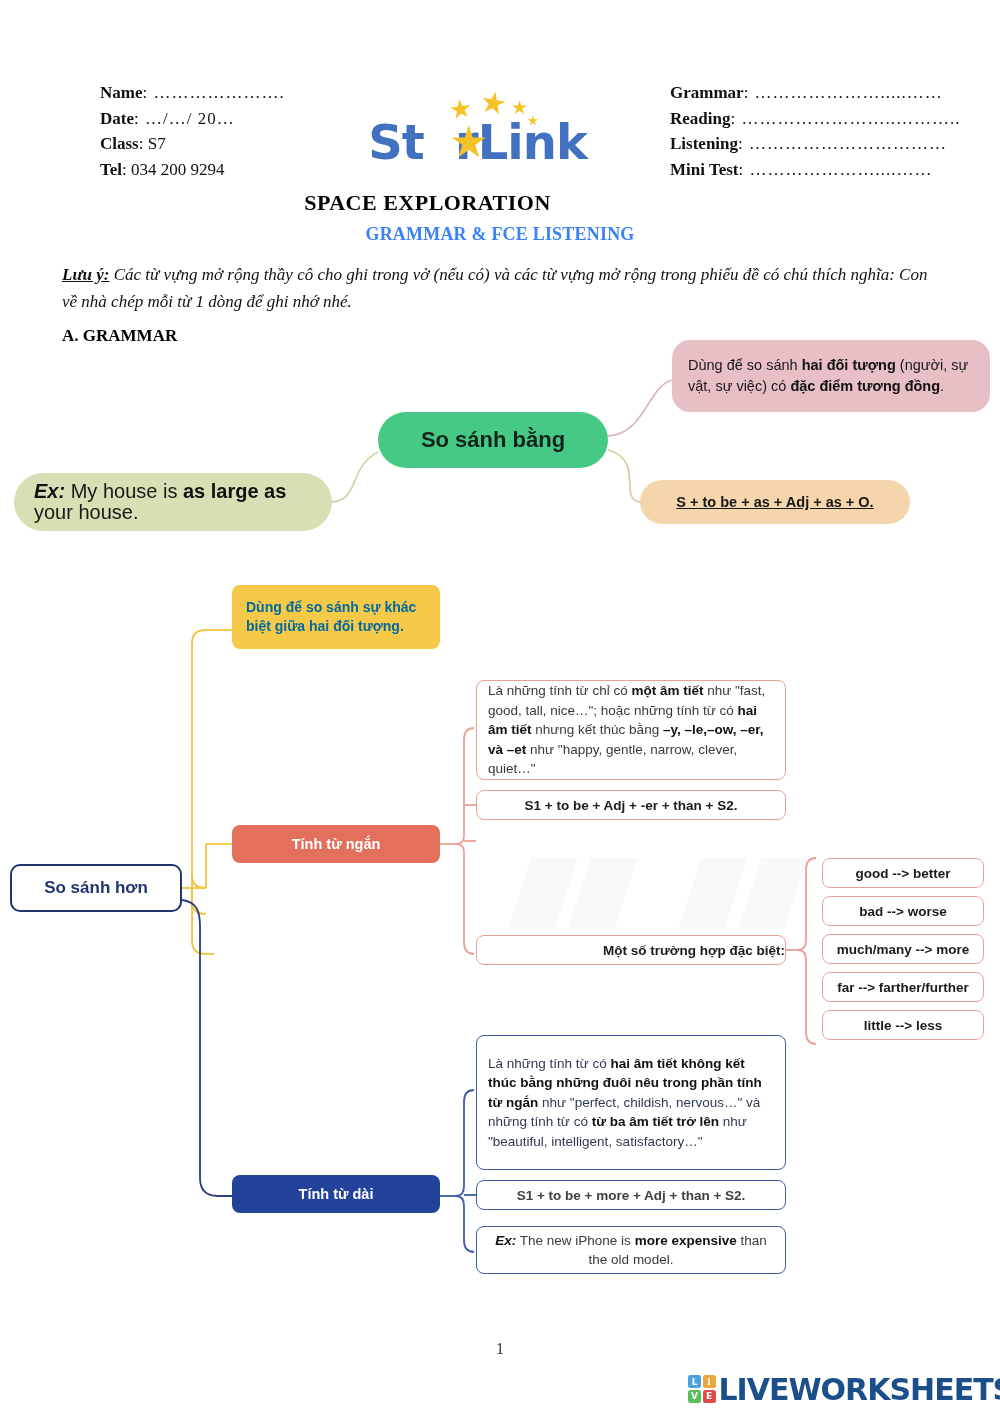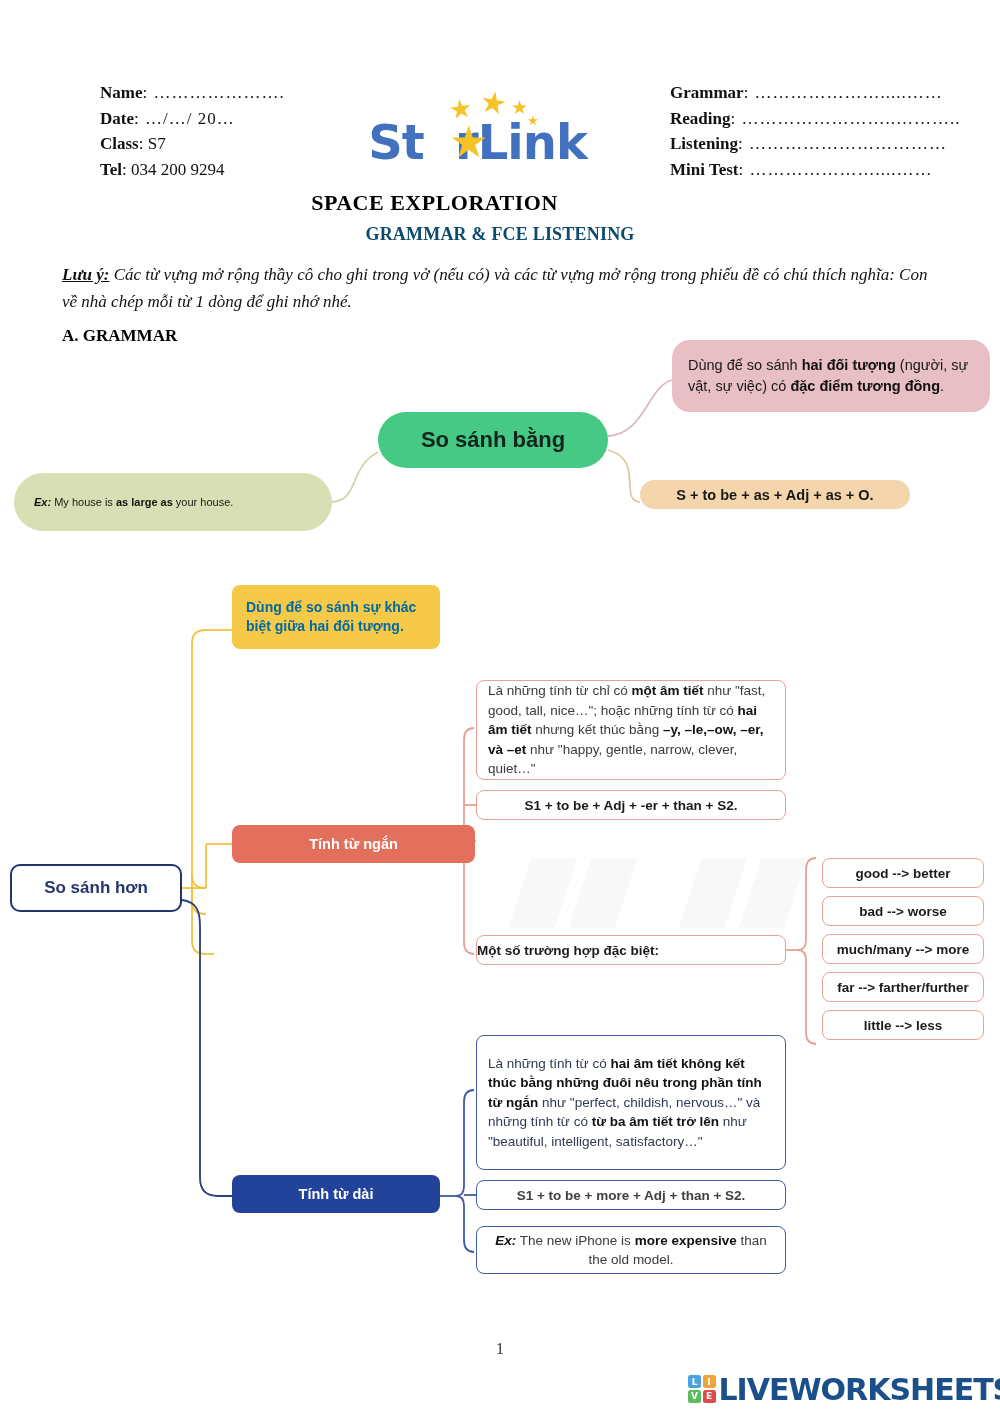--- a/index.html
+++ b/index.html
@@ -19,23 +19,23 @@
   .logo-text{position:absolute;left:0;top:22px;width:265px;text-align:center;
     font-family:"DejaVu Sans",sans-serif;font-weight:bold;font-size:48px;color:#4271c0;letter-spacing:-1px;}
   .star{position:absolute;color:#f5c327;line-height:1;}
   .star-a{left:104px;top:28px;font-size:44px;}
   .star-1{left:104px;top:4px;font-size:26px;transform:rotate(-8deg);}
   .star-2{left:135px;top:-4px;font-size:30px;transform:rotate(10deg);}
   .star-3{left:166px;top:6px;font-size:19px;}
   .star-4{left:182px;top:22px;font-size:13px;}
 
   .doc-title{position:absolute;left:0;top:190px;width:855px;text-align:center;
-    font-family:"Liberation Serif",serif;font-weight:bold;font-size:22px;color:#000;letter-spacing:.5px;margin-left:7px;}
+    font-family:"Liberation Serif",serif;font-weight:bold;font-size:22px;color:#000;letter-spacing:.5px;}
   .doc-sub{position:absolute;left:0;top:224px;width:1000px;text-align:center;
-    font-family:"Liberation Serif",serif;font-weight:bold;font-size:18px;color:#0c4a6e;letter-spacing:.2px;}
+    font-family:"Liberation Serif",serif;font-weight:bold;font-size:18px;color:#3b82f6;letter-spacing:.2px;}
 
   .note{position:absolute;left:62px;top:261px;width:880px;
     font-family:"Liberation Serif",serif;font-style:italic;font-size:17px;line-height:27px;color:#111;}
   .note u{text-decoration:underline;font-weight:bold;font-style:italic;}
 
   .sec-a{position:absolute;left:62px;top:326px;
     font-family:"Liberation Serif",serif;font-weight:bold;font-size:17px;color:#000;}
 
   
   .map{position:absolute;left:0;top:340px;width:1000px;height:960px;}
@@ -43,30 +43,30 @@
 
   .node{position:absolute;box-sizing:border-box;display:flex;align-items:center;}
   .node .txt{width:100%;}
 
   
   .n-green{left:378px;top:72px;width:230px;height:56px;background:#45c985;border-radius:28px;
     justify-content:center;color:#12241b;font-weight:bold;font-size:22px;}
   .n-pink{left:672px;top:0px;width:318px;height:72px;background:#e8bfc4;border-radius:18px;
     padding:10px 16px;font-size:14.5px;line-height:21px;color:#181818;}
   .n-olive{left:14px;top:133px;width:318px;height:58px;background:#d9dfb4;border-radius:29px;
-    padding:8px 20px;font-size:11px;line-height:21px;color:#181818;}
-  .n-peach{left:640px;top:140px;width:270px;height:29px;background:#f5d5ac;border-radius:22px;
-    justify-content:center;font-weight:bold;font-size:14.5px;color:#181818;}
+    padding:8px 20px;font-size:20px;line-height:21px;color:#181818;}
+  .n-peach{left:640px;top:140px;width:270px;height:44px;background:#f5d5ac;border-radius:22px;
+    justify-content:center;font-weight:bold;font-size:14.5px;color:#181818;text-decoration:underline;}
 
   
   .n-root{left:10px;top:524px;width:172px;height:48px;background:#fff;border:2px solid #23356d;
     border-radius:10px;justify-content:center;color:#23356d;font-weight:bold;font-size:17px;}
   .n-yellow{left:232px;top:245px;width:208px;height:64px;background:#f7c948;border-radius:8px;
     padding:8px 14px;font-weight:bold;font-size:14px;line-height:19.5px;color:#0369a1;}
-  .n-short{left:232px;top:485px;width:243px;height:38px;background:#e2705d;border-radius:8px;
+  .n-short{left:232px;top:485px;width:208px;height:38px;background:#e2705d;border-radius:8px;
     justify-content:center;color:#fff;font-weight:bold;font-size:14.5px;}
   .n-long{left:232px;top:835px;width:208px;height:38px;background:#23429a;border-radius:8px;
     justify-content:center;color:#fff;font-weight:bold;font-size:14.5px;}
 
   .b-orange{background:#fff;border:1.4px solid #e8a295;border-radius:8px;color:#3a3a3a;}
   .b-blue{background:#fff;border:1.4px solid #3f5ba9;border-radius:8px;color:#2f3a52;}
 
   .n-short-desc{left:476px;top:340px;width:310px;height:100px;padding:8px 11px;
     font-size:13.5px;line-height:19.5px;}
   .n-short-form{left:476px;top:450px;width:310px;height:30px;justify-content:center;
@@ -215,21 +215,21 @@
     <div class="node b-orange n-short-desc">
       <span class="txt"><span>Là những tính từ chỉ có </span><b class="bb">một âm tiết</b><span> như "fast, good, tall, nice…"; hoặc những tính từ có </span><b class="bb">hai âm tiết</b><span> nhưng kết thúc bằng </span><b class="bb">–y, –le,–ow, –er, và –et</b><span> như "happy, gentle, narrow, clever, quiet…"</span></span>
     </div>
 
     <div class="node b-orange n-short-form">
       <span class="txt" style="text-align:center">S1 + to be + Adj + -er + than + S2.</span>
     </div>
 
 
     <div class="node b-orange n-special">
-      <span class="txt" style="text-align:left">Một số trường hợp đặc biệt:</span>
+      <span class="txt" style="text-align:right">Một số trường hợp đặc biệt:</span>
     </div>
 
     <div class="node b-orange n-sp" style="top:518px">
       <span class="txt" style="text-align:center">good --&gt; better</span>
     </div>
     <div class="node b-orange n-sp" style="top:556px">
       <span class="txt" style="text-align:center">bad --&gt; worse</span>
     </div>
     <div class="node b-orange n-sp" style="top:594px">
       <span class="txt" style="text-align:center">much/many --&gt; more</span>

